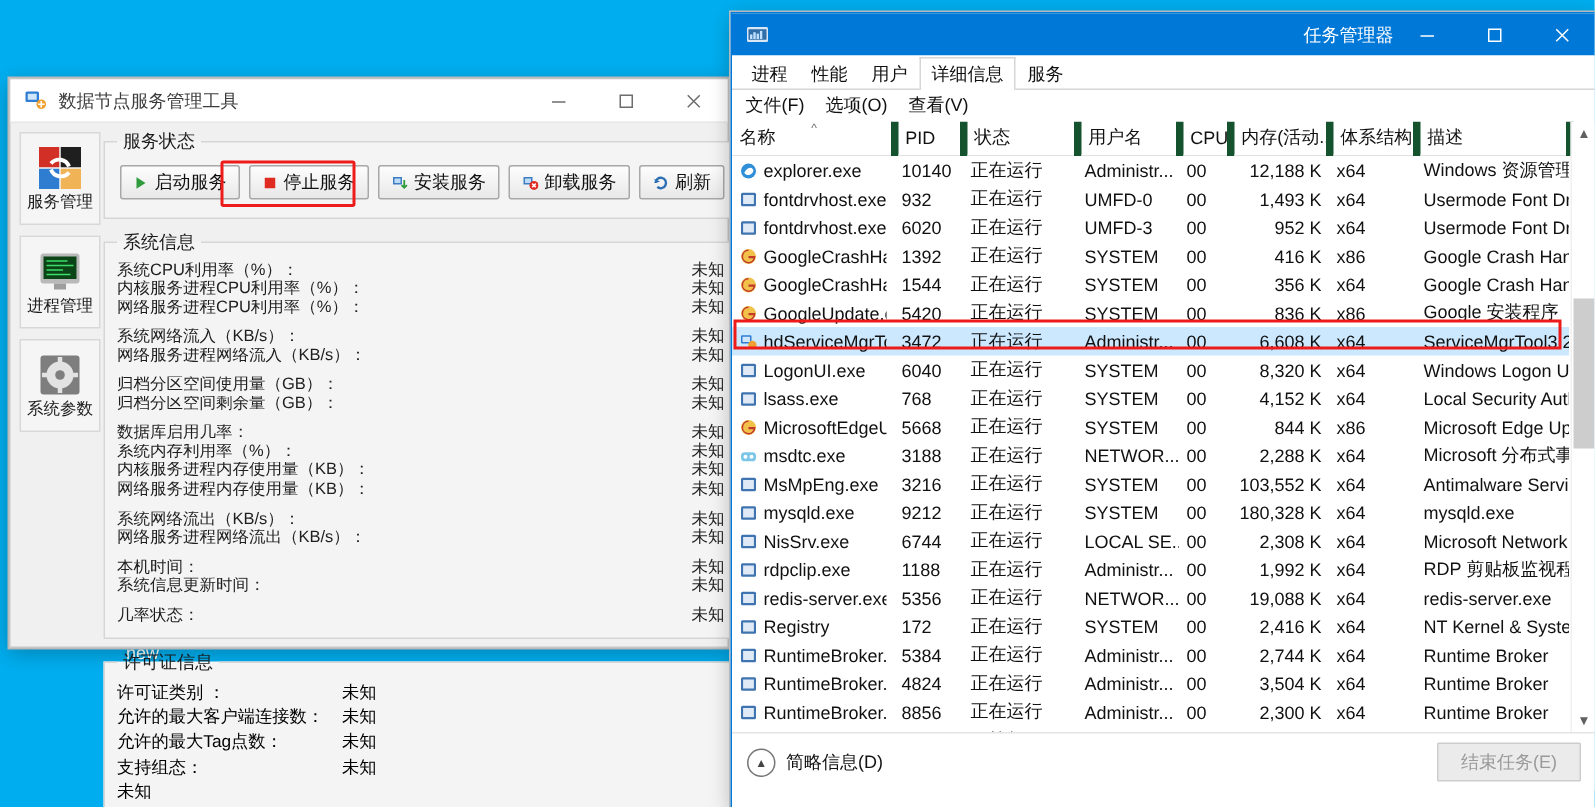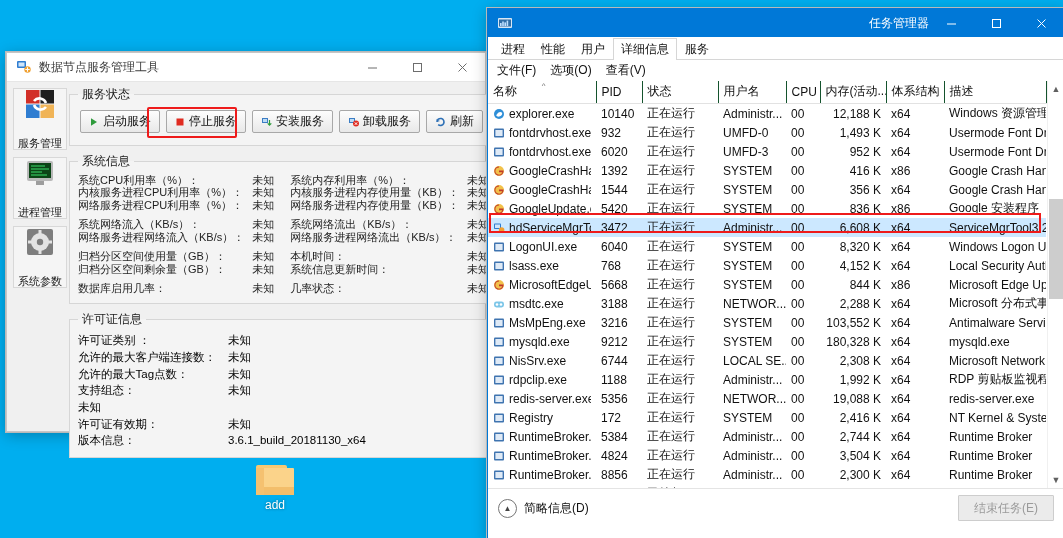--- a/index.html
+++ b/index.html
@@ -33,38 +33,38 @@
   .wbtn svg{display:block;}
 
   
   #win-svc{left:6px;top:52px;width:478px;height:378px;background:#f0f0f0;border:1px solid #c6c6c6;}
   #win-svc .titlebar{background:#fff;border-bottom:1px solid #e6e6e6;}
   #win-svc .t-txt{color:#3c3c3c;}
   #win-svc .wbtn{color:#6d6d6d;}
   #svc-body{display:flex;height:349px;}
   #svc-side{width:62px;padding:6px 3px 0 6px;box-sizing:border-box;}
   .side-item{width:52px;height:60px;margin-bottom:7px;border:1px solid #d8d8d8;background:#f5f5f5;
-             display:flex;flex-direction:column;align-items:center;justify-content:space-between;}
+             display:flex;flex-direction:column;align-items:center;justify-content:center;}
   .side-item .si-ico{width:30px;height:30px;}
   .side-item .si-lbl{font-size:11px;color:#1a1a1a;margin-top:3px;line-height:1;}
   #svc-main{flex:1;padding:4px 8px 0 0;box-sizing:border-box;}
   fieldset.grp{
     border:1px solid #d6d6d6;margin:0 0 7px 0;padding:4px 8px 8px 8px;background:#f4f4f4;
   }
   fieldset.grp > legend{font-size:12px;padding:0 4px;color:#1a1a1a;}
   .btnrow{display:flex;align-items:center;gap:6px;margin:3px 0 4px 2px;position:relative;}
   .tbtn{
     display:inline-flex;align-items:center;gap:4px;height:21px;padding:0 8px;
     border:1px solid #a8a8a8;background:linear-gradient(#fdfdfd,#e8e8e8);
     font-size:12px;color:#0f0f0f;white-space:nowrap;border-radius:2px;
   }
   .hl-box{position:absolute;border:2px solid #ee1b1b;border-radius:2px;pointer-events:none;}
   .warn{display:flex;align-items:center;gap:5px;margin:2px 0 0 2px;color:#d42a20;font-size:12px;}
   .warn .wi{width:14px;height:14px;flex:none;}
-  .sysinfo{display:flex;column-gap:16px;font-size:11px;color:#1e1e1e;line-height:1.05;}
+  .sysinfo{display:flex;column-gap:16px;font-size:11px;color:#1e1e1e;line-height:1.05;flex-direction:column;}
   .sicol{flex:1;}
   .srow{display:flex;justify-content:space-between;align-items:baseline;white-space:nowrap;padding:0.5px 0;}
   .srow .k{overflow:hidden;text-overflow:ellipsis;}
   .srow .v{padding-left:8px;flex:none;}
   .sgap{height:7px;}
   .licrow{display:flex;font-size:11.5px;line-height:1.45;}
   .licrow .k{width:150px;}
   .licrow .v{}
 
   
@@ -74,21 +74,21 @@
   #win-tm .wbtn{color:#fff;}
   #tm-menu{height:21px;display:flex;align-items:center;gap:14px;padding:0 9px;background:#fff;font-size:12px;color:#111;}
   #tm-tabs{display:flex;align-items:flex-end;height:22px;padding:0 0 0 5px;background:#fff;border-bottom:1px solid #d6d6d6;}
   .tab{height:20px;padding:0 7px;display:flex;align-items:center;font-size:12px;color:#111;
        border:1px solid transparent;border-bottom:none;background:transparent;}
   .tab.active{background:#fff;border-color:#d6d6d6;position:relative;top:1px;height:21px;}
   #tm-list{position:relative;background:#fff;height:407px;overflow:hidden;}
   table.proc{border-collapse:collapse;width:558px;table-layout:fixed;font-size:12px;}
   table.proc th{
     font-weight:normal;text-align:left;padding:2px 5px 3px 5px;background:#fff;
-    border-right:1px solid #14532d;border-bottom:1px solid #e2e2e2;color:#111;
+    border-right:5px solid #14532d;border-bottom:1px solid #e2e2e2;color:#111;
     white-space:nowrap;overflow:hidden;height:18px;box-sizing:border-box;position:relative;margin-left:35px;
   }
   table.proc th.num{text-align:right;}
   table.proc td{
     padding:1px 5px;white-space:nowrap;overflow:hidden;text-overflow:clip;color:#111;height:19px;
     box-sizing:border-box;
   }
   table.proc td.num{text-align:right;}
   table.proc tr.sel td{background:#cce8ff;}
   td.namecell{display:flex;align-items:center;gap:4px;overflow:hidden;}

